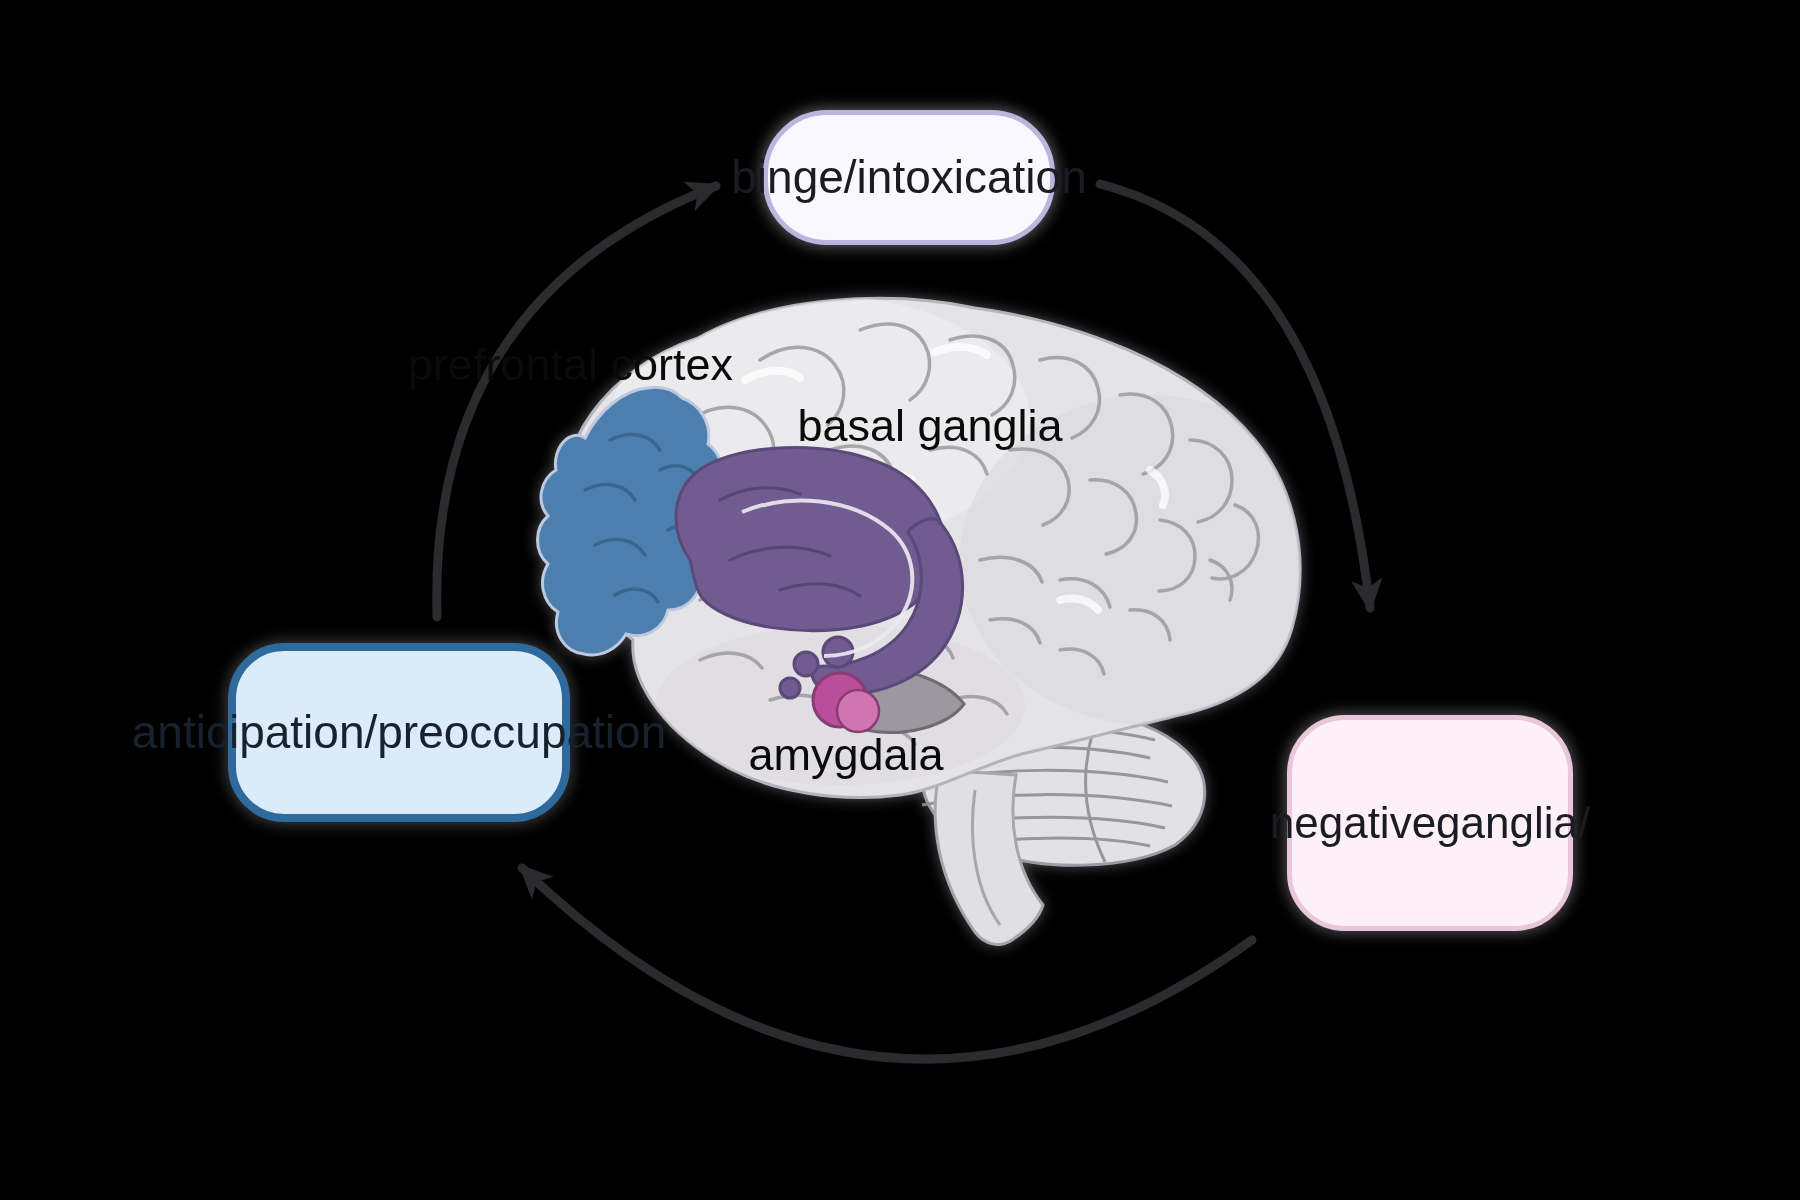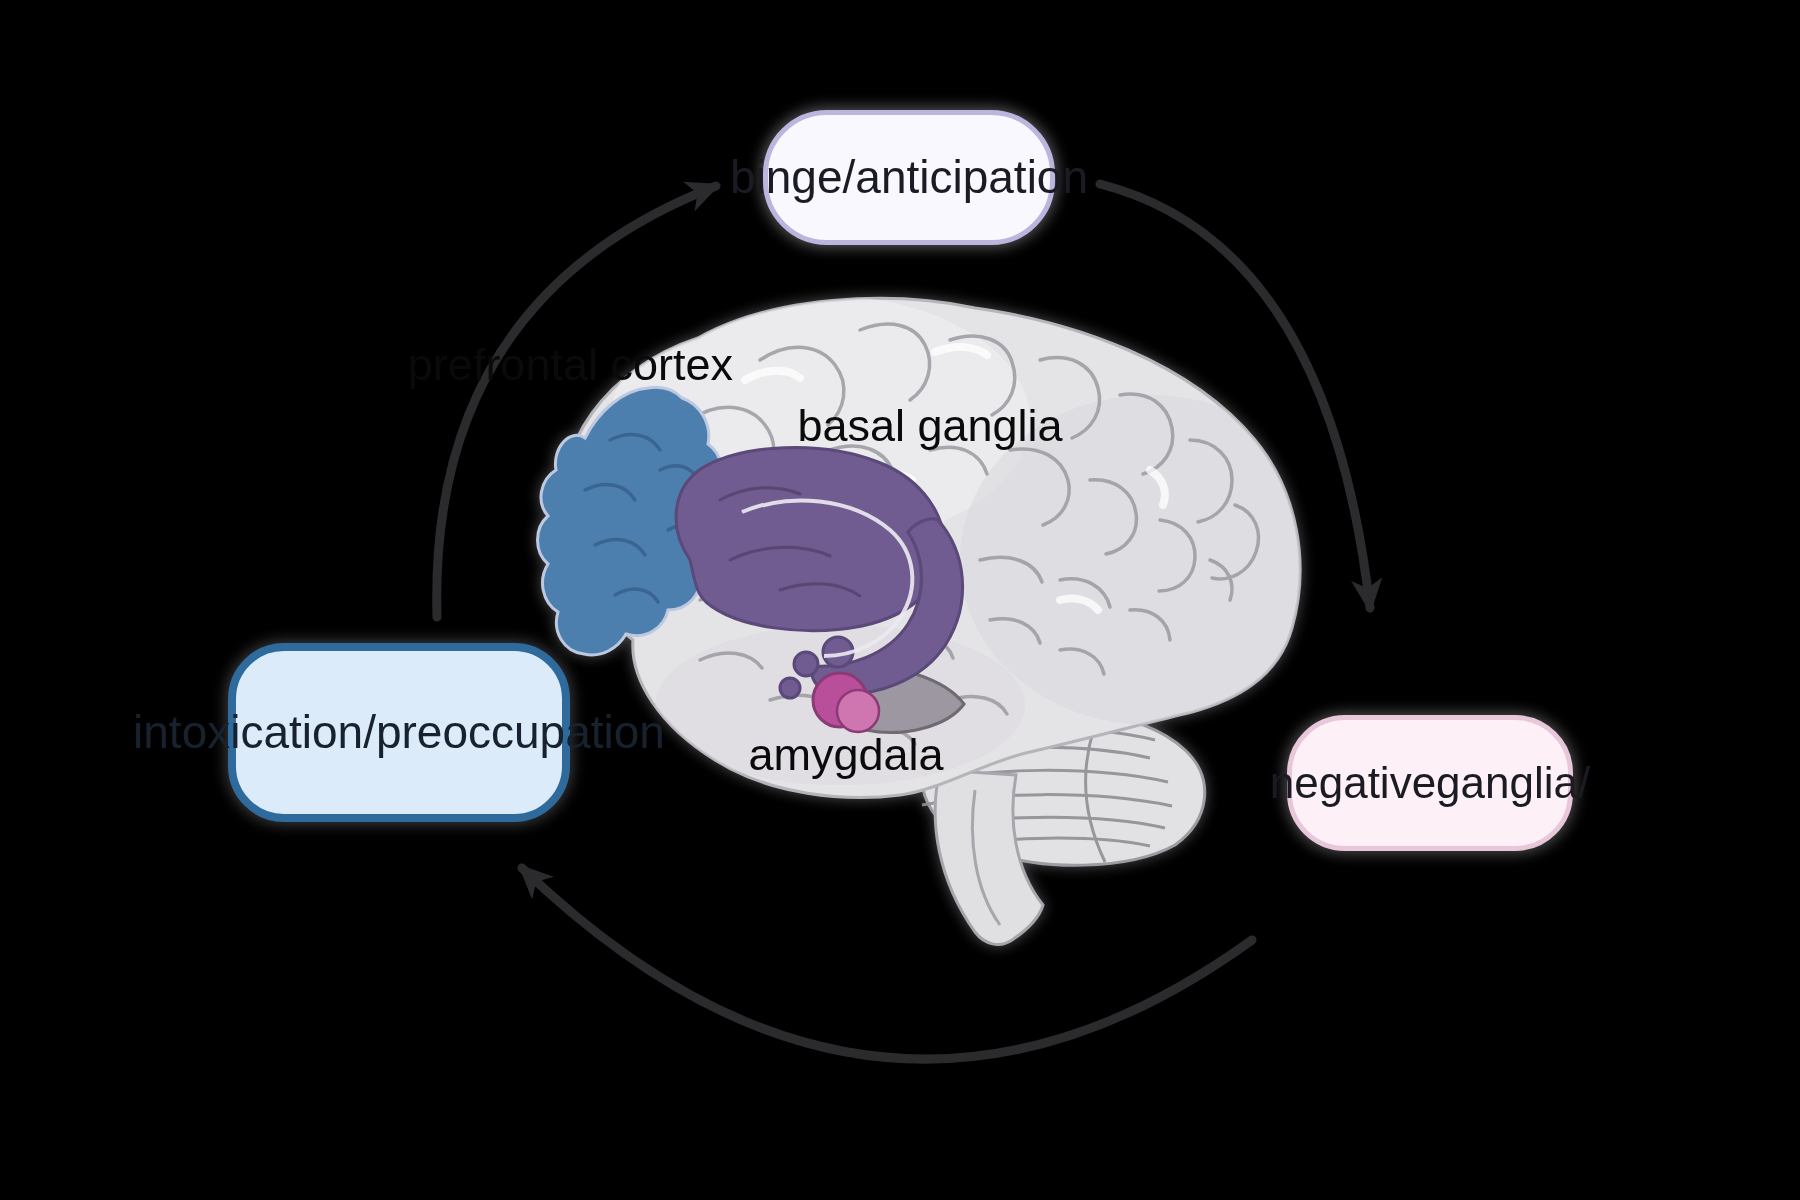--- a/index.html
+++ b/index.html
@@ -6,21 +6,21 @@
   #stage{position:relative;width:1800px;height:1200px;background:#000000;overflow:hidden;
          font-family:"Liberation Sans", sans-serif;}
   #brain-svg{position:absolute;left:0;top:0;}
   .stage-box{position:absolute;display:flex;flex-direction:row;align-items:center;
              justify-content:center;text-align:center;box-sizing:border-box;
              color:#1b1b24;font-weight:400;}
   .stage-box .ln{display:block;}
   #box-binge{left:763px;top:110px;width:292px;height:135px;background:#faf8ff;
              border:5px solid #bcb6df;border-radius:64px;font-size:46px;line-height:1.12;
              box-shadow:0 0 14px 3px rgba(150,150,158,.55);}
-  #box-negative{left:1287px;top:715px;width:286px;height:136px;background:#fdf0f7;
+  #box-negative{left:1287px;top:715px;width:286px;height:216px;background:#fdf0f7;
              border:5px solid #e8c7da;border-radius:58px;font-size:44px;line-height:1.12;
              box-shadow:0 0 14px 3px rgba(150,145,150,.5);}
   #box-preoccupation{left:228px;top:643px;width:342px;height:179px;background:#dcebfa;
              border:8px solid #2e6b9c;border-radius:56px;font-size:46px;line-height:1.14;
              color:#17222e;box-shadow:0 0 14px 3px rgba(110,110,118,.5);}
   .brain-label{position:absolute;color:#0a0a0a;font-size:45px;line-height:1.02;
                text-align:center;white-space:nowrap;}
   #lbl-pfc{right:1067px;top:342px;text-align:left;}
   #lbl-bg{left:780px;top:403px;width:300px;}
   #lbl-amy{left:696px;top:726px;width:300px;margin-top:6px;}
@@ -172,26 +172,26 @@
 
   <div class="brain-label" id="lbl-pfc">prefrontal cortex</div>
   <div class="brain-label" id="lbl-bg">
     <span class="ln">basal</span>
     <span class="ln">ganglia</span>
   </div>
   <div class="brain-label" id="lbl-amy">amygdala</div>
 
   <div class="stage-box" id="box-binge">
     <span class="ln">binge/</span>
-    <span class="ln">anticipation</span>
+    <span class="ln">intoxication</span>
   </div>
 
   <div class="stage-box" id="box-negative">
     <span class="ln">negative</span>
     <span class="ln">ganglia/</span>
   </div>
 
   <div class="stage-box" id="box-preoccupation">
-    <span class="ln">intoxication/</span>
+    <span class="ln">anticipation/</span>
     <span class="ln">preoccupation</span>
   </div>
 
 </div>
 
 </body></html>

